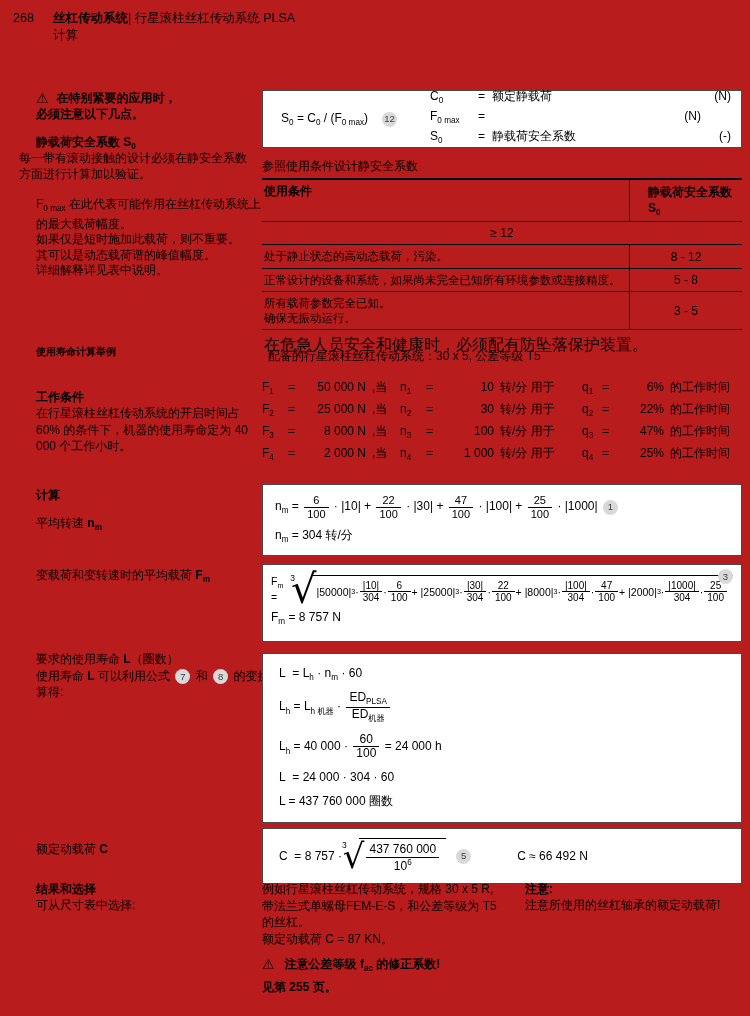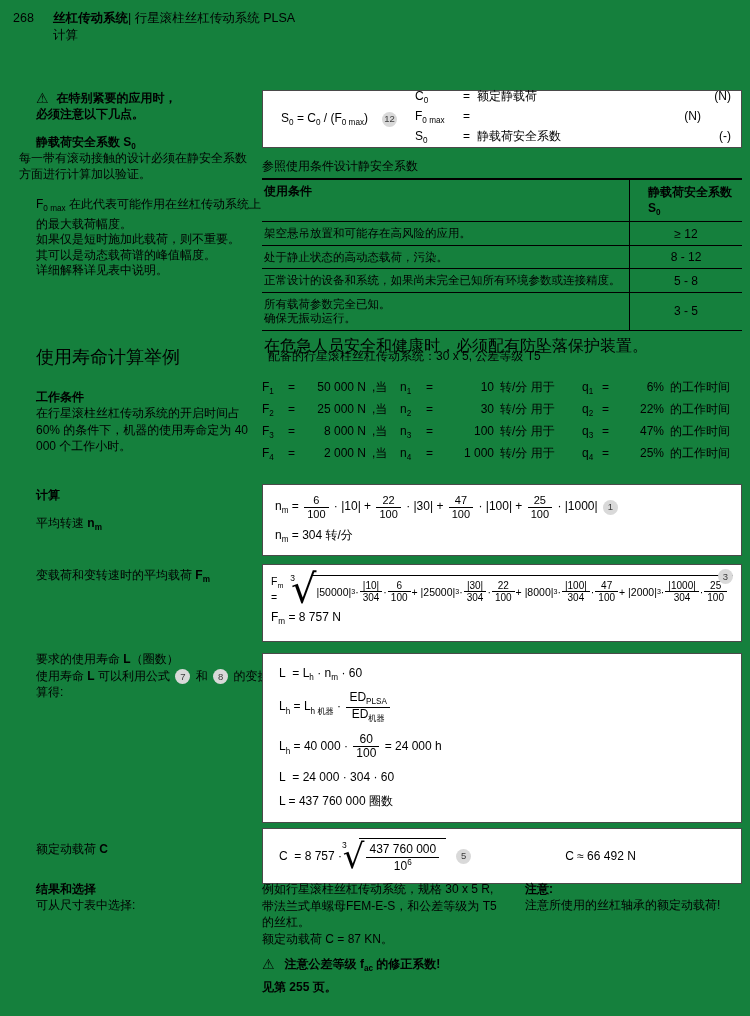--- a/index.html
+++ b/index.html
@@ -2,21 +2,21 @@
 <html><head>
 <meta charset="utf-8">
 <style>
   * { margin:0; padding:0; box-sizing:border-box; }
   html,body { background:#ffffff; }
   body {
     width:750px; height:1016px;
     font-family:"Liberation Sans","DejaVu Sans",sans-serif;
     font-size:12px; color:#000;
   }
-  .page { position:relative; width:750px; height:1016px; background:#15803d; overflow:hidden; }
+  .page { position:relative; width:750px; height:1016px; background:#b91c1c; overflow:hidden; }
   .abs { position:absolute; }
   .b { font-weight:bold; }
 
   
   .hdr { left:13px; top:10px; display:flex; gap:14px; font-size:12.5px; line-height:17px; }
   .hdr .num { min-width:26px; }
 
   
   .circ {
     display:inline-flex; align-items:center; justify-content:center;
@@ -34,21 +34,21 @@
   sup { font-size:0.68em; }
 
   
   .warnrow { display:flex; gap:8px; align-items:flex-start; font-weight:bold; line-height:16px; }
   .tri { font-size:14px; line-height:16px; font-family:"DejaVu Sans",sans-serif; }
 
   
   .fbox { position:absolute; border:1.5px solid #4a4a4a; background:#fff; }
 
   .s0box { left:262px; top:90px; width:480px; height:58px; display:flex; align-items:center; padding:0 10px 0 18px; }
-  .s0box .defs { margin-left:16px; flex:1; }
+  .s0box .defs { margin-left:31px; flex:1; }
   .defrow { display:grid; grid-template-columns:48px 14px 1fr 30px; line-height:15.5px; }
   .defrow .unit { text-align:right; }
 
   
   .ctable { position:absolute; left:262px; top:178px; width:480px; border-top:2px solid #000; font-size:11.5px; }
   .trow { display:flex; border-bottom:1px solid #000; }
   .trow .c1 { width:368px; padding:4px 4px 4px 2px; border-right:1.5px solid #000; line-height:14.5px; }
   .trow .c2 { flex:1; text-align:center; padding:4px 2px; align-self:center; font-size:12px; }
   .trow.head { font-weight:bold; font-size:12px;gap:10px; }
   .tfoot { padding:5px 2px 0 2px; font-size:16px; }
@@ -71,24 +71,24 @@
 
   .root { display:inline-flex; align-items:center; vertical-align:middle; }
   .ridx { font-size:8.5px; position:relative; top:-11px; margin-right:-4px; }
   .rsign { font-size:34px; font-weight:400; line-height:0.85; margin-right:-5px; font-family:"DejaVu Sans",sans-serif; }
   .rbody { border-top:1.5px solid #000; padding:4px 5px 0 5px; display:inline-flex; align-items:center; flex-wrap:nowrap; white-space:nowrap; }
   .fmbox .rsign { font-size:40px; }
 
   .llbox { left:262px; top:653px; width:480px; height:170px; display:flex; flex-direction:column; justify-content:space-between; padding:12px 16px; }
 
   .cbox { left:262px; top:828px; width:480px; height:56px; display:flex; align-items:center; padding-left:16px; }
-  .cbox .res { margin-left:92px; }
+  .cbox .res { margin-left:44px; }
 
   .leftcol { width:228px; line-height:15.5px; }
-  .h1 { font-size:18px; font-weight:normal; }
+  .h1 { font-size:10px; font-weight:bold; }
 
   .exampletxt { width:258px; line-height:16.5px; }
   .notecol { width:224px; line-height:16px; }
 </style>
 </head>
 <body>
 
 <div class="page">
 
   <div class="abs hdr">
@@ -136,21 +136,20 @@
   </div>
 
   <div class="abs" style="left:262px; top:158px;">参照使用条件设计静安全系数</div>
 
   <div class="ctable">
     <div class="trow head">
       <span class="c1">使用条件</span>
       <span class="c2" style="text-align:left; padding-left:8px;">静载荷安全系数 S<sub>0</sub></span>
     </div>
     <div class="trow">
-      <span class="c1">架空悬吊放置和可能存在高风险的应用。</span>
       <span class="c2">≥ 12</span>
     </div>
     <div class="trow">
       <span class="c1">处于静止状态的高动态载荷，污染。</span>
       <span class="c2">8 - 12</span>
     </div>
     <div class="trow">
       <span class="c1">正常设计的设备和系统，如果尚未完全已知所有环境参数或连接精度。</span>
       <span class="c2">5 - 8</span>
     </div>

